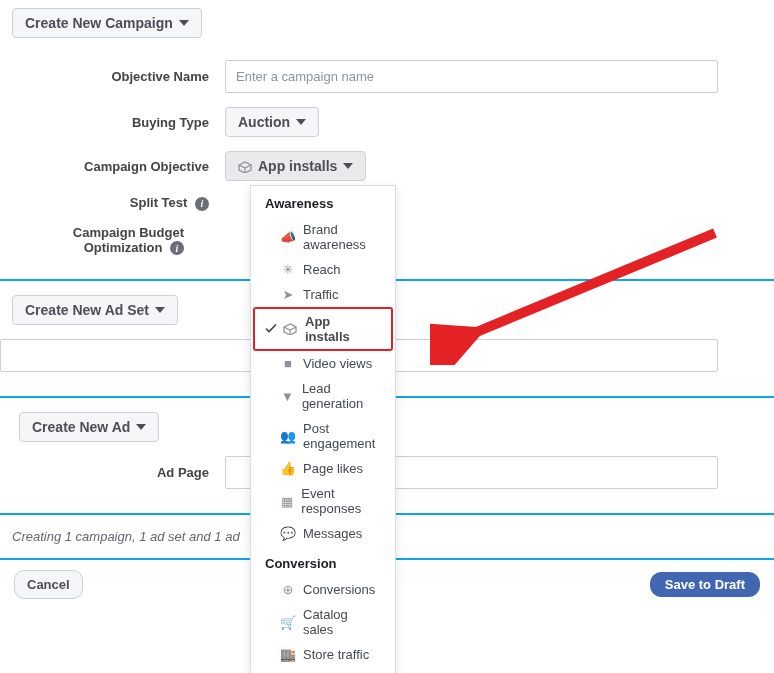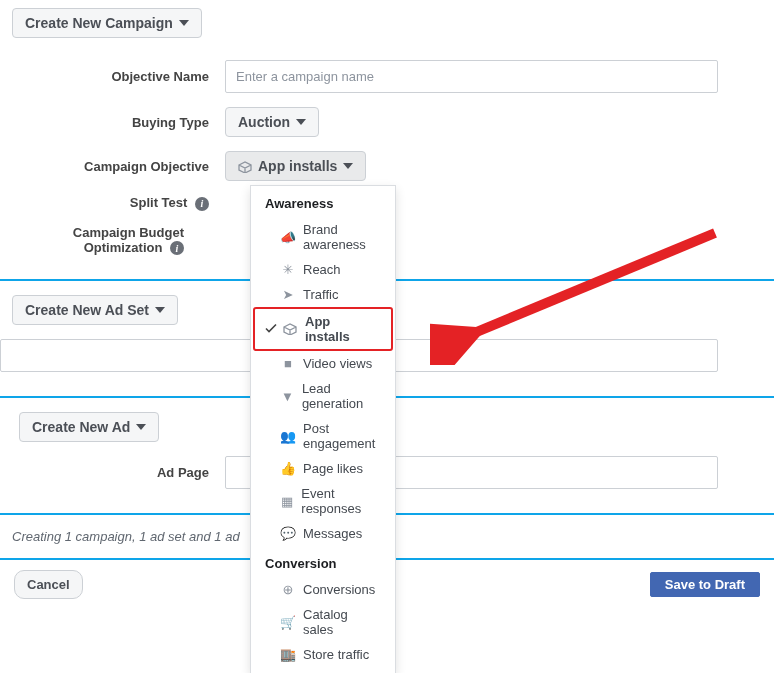--- a/index.html
+++ b/index.html
@@ -36,21 +36,21 @@
       font-size: 13px;
       font-weight: 700;
       color: #4b4f56;
       cursor: pointer;
     }
     .btn-primary {
       display: inline-flex;
       align-items: center;
       background: #4267b2;
       border: 1px solid #4267b2;
-      border-radius: 2px;
+      border-radius: 11px;
       padding: 4px 14px;
       font-size: 13px;
       font-weight: 700;
       color: #fff;
       cursor: pointer;
     }
     .chev-down {
       width: 0; height: 0;
       border-left: 5px solid transparent;
       border-right: 5px solid transparent;

